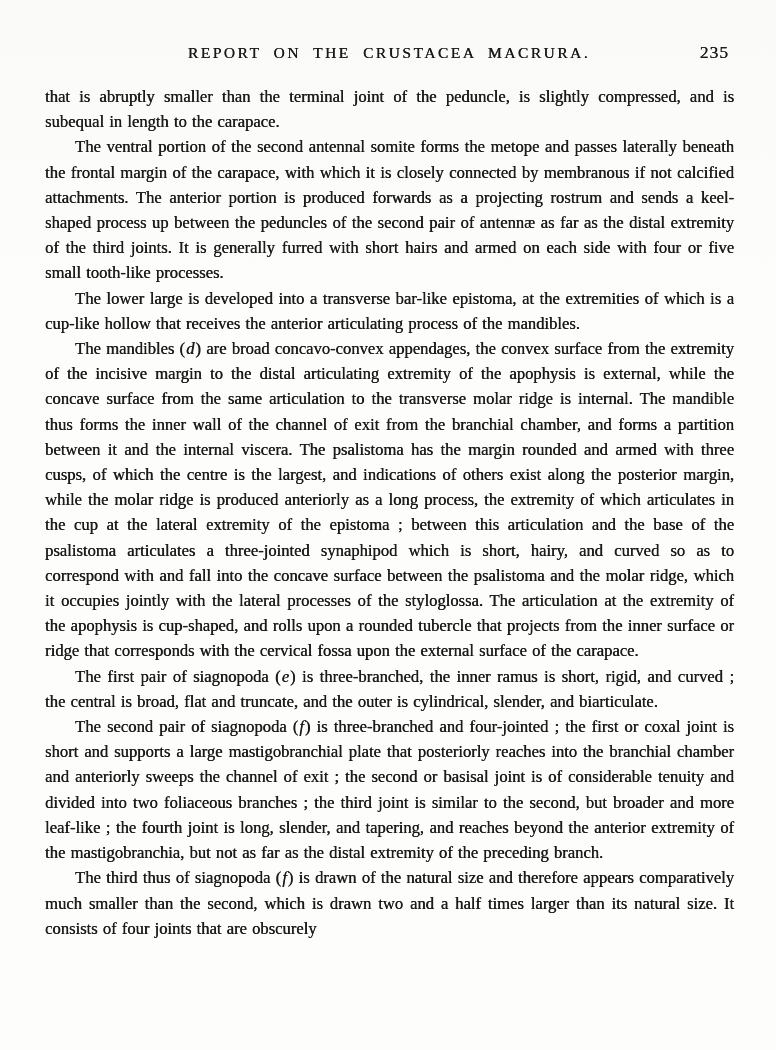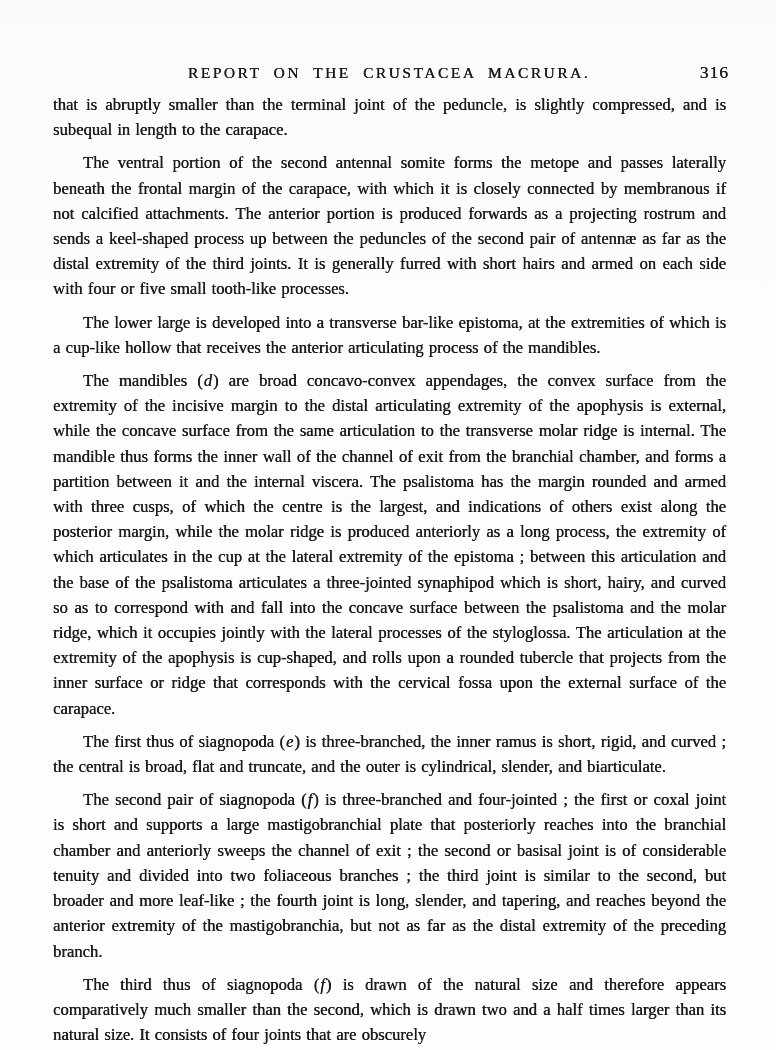--- a/index.html
+++ b/index.html
@@ -16,21 +16,20 @@
     overflow: hidden;
     font-family: "Liberation Serif", "DejaVu Serif", serif;
     color: #1c1c1c;
   }
   .header {
     position: absolute;
     top: 44px;
     left: 45px;
     right: 43px;
     height: 24px;
-    margin-top: 20px;
   }
   .running-title {
     display: block;
     text-align: center;
     font-size: 15.5px;
     letter-spacing: 2.5px;
     word-spacing: 6px;
     color: #1a1a1a;
     text-shadow: 0.3px 0 0 currentColor;
     white-space: nowrap;
@@ -43,21 +42,21 @@
     letter-spacing: 1px;
     text-shadow: 0.3px 0 0 currentColor;
   }
   .body-text {
     position: absolute;
     top: 84px;
     left: 45px;
     width: 689px;
   }
   p.para {
-    margin: 8px;
+    margin: 0;
     padding: 0;
     font-size: 16.6px;
     line-height: 25.2px;
     text-align: justify;
     text-justify: inter-word;
     word-spacing: 1px;
     text-shadow: 0.35px 0 0 currentColor;
   }
   p.para.indent {
     text-indent: 30px;
@@ -66,24 +65,24 @@
     font-style: italic;
     padding: 0 1px;
   }
 </style>
 </head>
 <body>
 
 <div class="page">
   <div class="header">
     <span class="running-title">REPORT ON THE CRUSTACEA MACRURA.</span>
-    <span class="page-number">316</span>
+    <span class="page-number">235</span>
   </div>
   <div class="body-text">
       <p class="para"><span>that is abruptly smaller than the terminal joint of the peduncle, is slightly compressed, and is subequal in length to the carapace.</span></p>
       <p class="para indent"><span>The ventral portion of the second antennal somite forms the metope and passes laterally beneath the frontal margin of the carapace, with which it is closely connected by membranous if not calcified attachments.  The anterior portion is produced forwards as a projecting rostrum and sends a keel-shaped process up between the peduncles of the second pair of antennæ as far as the distal extremity of the third joints.  It is generally furred with short hairs and armed on each side with four or five small tooth-like processes.</span></p>
       <p class="para indent"><span>The lower large is developed into a transverse bar-like epistoma, at the extremities of which is a cup-like hollow that receives the anterior articulating process of the mandibles.</span></p>
       <p class="para indent"><span>The mandibles (</span><i>d</i><span>) are broad concavo-convex appendages, the convex surface from the extremity of the incisive margin to the distal articulating extremity of the apophysis is external, while the concave surface from the same articulation to the transverse molar ridge is internal.  The mandible thus forms the inner wall of the channel of exit from the branchial chamber, and forms a partition between it and the internal viscera.  The psalistoma has the margin rounded and armed with three cusps, of which the centre is the largest, and indications of others exist along the posterior margin, while the molar ridge is produced anteriorly as a long process, the extremity of which articulates in the cup at the lateral extremity of the epistoma ; between this articulation and the base of the psalistoma articulates a three-jointed synaphipod which is short, hairy, and curved so as to correspond with and fall into the concave surface between the psalistoma and the molar ridge, which it occupies jointly with the lateral processes of the styloglossa.  The articulation at the extremity of the apophysis is cup-shaped, and rolls upon a rounded tubercle that projects from the inner surface or ridge that corresponds with the cervical fossa upon the external surface of the carapace.</span></p>
-      <p class="para indent"><span>The first thus of siagnopoda (</span><i>e</i><span>) is three-branched, the inner ramus is short, rigid, and curved ; the central is broad, flat and truncate, and the outer is cylindrical, slender, and biarticulate.</span></p>
+      <p class="para indent"><span>The first pair of siagnopoda (</span><i>e</i><span>) is three-branched, the inner ramus is short, rigid, and curved ; the central is broad, flat and truncate, and the outer is cylindrical, slender, and biarticulate.</span></p>
       <p class="para indent"><span>The second pair of siagnopoda (</span><i>f</i><span>) is three-branched and four-jointed ;  the first or coxal joint is short and supports a large mastigobranchial plate that posteriorly reaches into the branchial chamber and anteriorly sweeps the channel of exit ; the second or basisal joint is of considerable tenuity and divided into two foliaceous branches ; the third joint is similar to the second, but broader and more leaf-like ;  the fourth joint is long, slender, and tapering, and reaches beyond the anterior extremity of the mastigobranchia, but not as far as the distal extremity of the preceding branch.</span></p>
       <p class="para indent"><span>The third thus of siagnopoda (</span><i>f</i><span>) is drawn of the natural size and therefore appears comparatively much smaller than the second, which is drawn two and a half times larger than its natural size.  It consists of four joints that are obscurely</span></p>
     </div>
 </div>
 
 </body></html>

